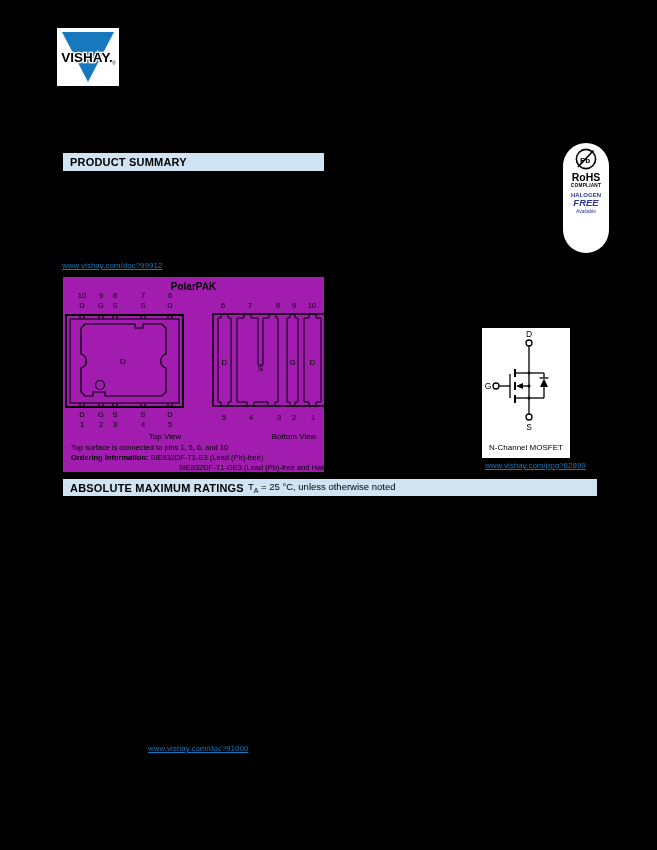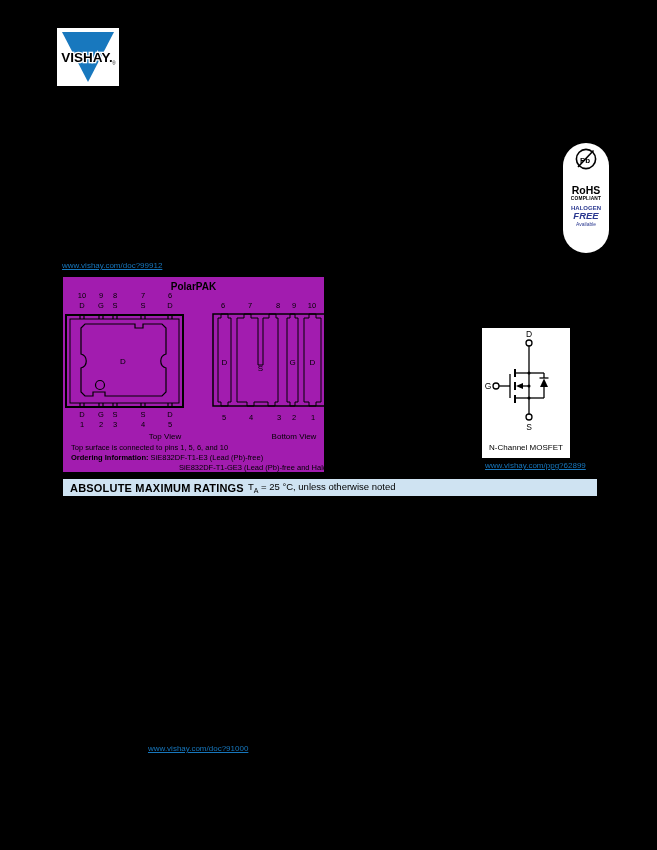--- a/index.html
+++ b/index.html
@@ -14,21 +14,21 @@
   .hdr-bar{background:#cfe3f2;border:1.5px solid #000;box-sizing:border-box;
            display:flex;align-items:center;padding-left:7px;}
   .ps-bar{left:62px;top:152px;width:263px;height:20px;font-weight:bold;font-size:11px;letter-spacing:.2px;}
   .amr-bar{left:62px;top:478px;width:536px;height:19px;font-size:9.5px;}
   .amr-bar b{font-size:11px;letter-spacing:.2px;margin-right:4px;text-align:right;}
   .amr-bar sub{font-size:7px;}
 
   
   .rohs{left:563px;top:143px;width:46px;height:110px;background:#fff;
         display:flex;flex-direction:column;align-items:center;text-align:center;border-radius:23px;}
-  .rohs .big{font-size:10.5px;font-weight:bold;line-height:11px;margin-top:14px;}
+  .rohs .big{font-size:10.5px;font-weight:bold;line-height:11px;margin-top:1px;}
   .rohs .compliant{font-size:4.8px;font-weight:bold;letter-spacing:.2px;}
   .rohs .halogen{font-size:6px;font-weight:bold;color:#2b3990;margin-top:4px;}
   .rohs .free{font-size:9.5px;font-weight:bold;font-style:italic;color:#2b3990;line-height:10px;}
   .rohs .avail{font-size:5px;color:#2b3990;}
 
   
   .blink{color:#1777bd;font-size:8px;text-decoration:underline;white-space:nowrap;cursor:pointer;}
   .link1{left:62px;top:261px;}
   .link2{left:485px;top:461px;}
   .link3{left:148px;top:744px;}
@@ -57,20 +57,23 @@
 <div class="page">
 
   <div class="abs logo-box">
     <svg width="62" height="58" viewBox="0 0 62 58">
       <polygon points="5,4 57,4 31,54" fill="#1878be"></polygon>
       <text x="30" y="34" text-anchor="middle" font-size="13.5" font-weight="bold" fill="#000" stroke="#fff" stroke-width="2.6" paint-order="stroke">VISHAY.</text>
       <text x="57" y="37" text-anchor="middle" font-size="4.5" fill="#000" stroke="#fff" stroke-width="1.2" paint-order="stroke">®</text>
     </svg>
   </div>
 
+  <div class="abs hdr-bar ps-bar">
+    <span>PRODUCT SUMMARY</span>
+  </div>
 
   <div class="abs rohs">
     <svg width="24" height="24" viewBox="0 0 24 24" style="margin-top:4px">
       <circle cx="12" cy="12" r="9.6" fill="none" stroke="#000" stroke-width="1.6"></circle>
       <text x="11" y="15.5" text-anchor="middle" font-size="8" font-weight="bold" fill="#000">Pb</text>
       <line x1="19.5" y1="3.5" x2="4" y2="20" stroke="#000" stroke-width="1.6"></line>
     </svg>
     <div class="big">RoHS</div>
     <div class="compliant">COMPLIANT</div>
     <div class="halogen">HALOGEN</div>

